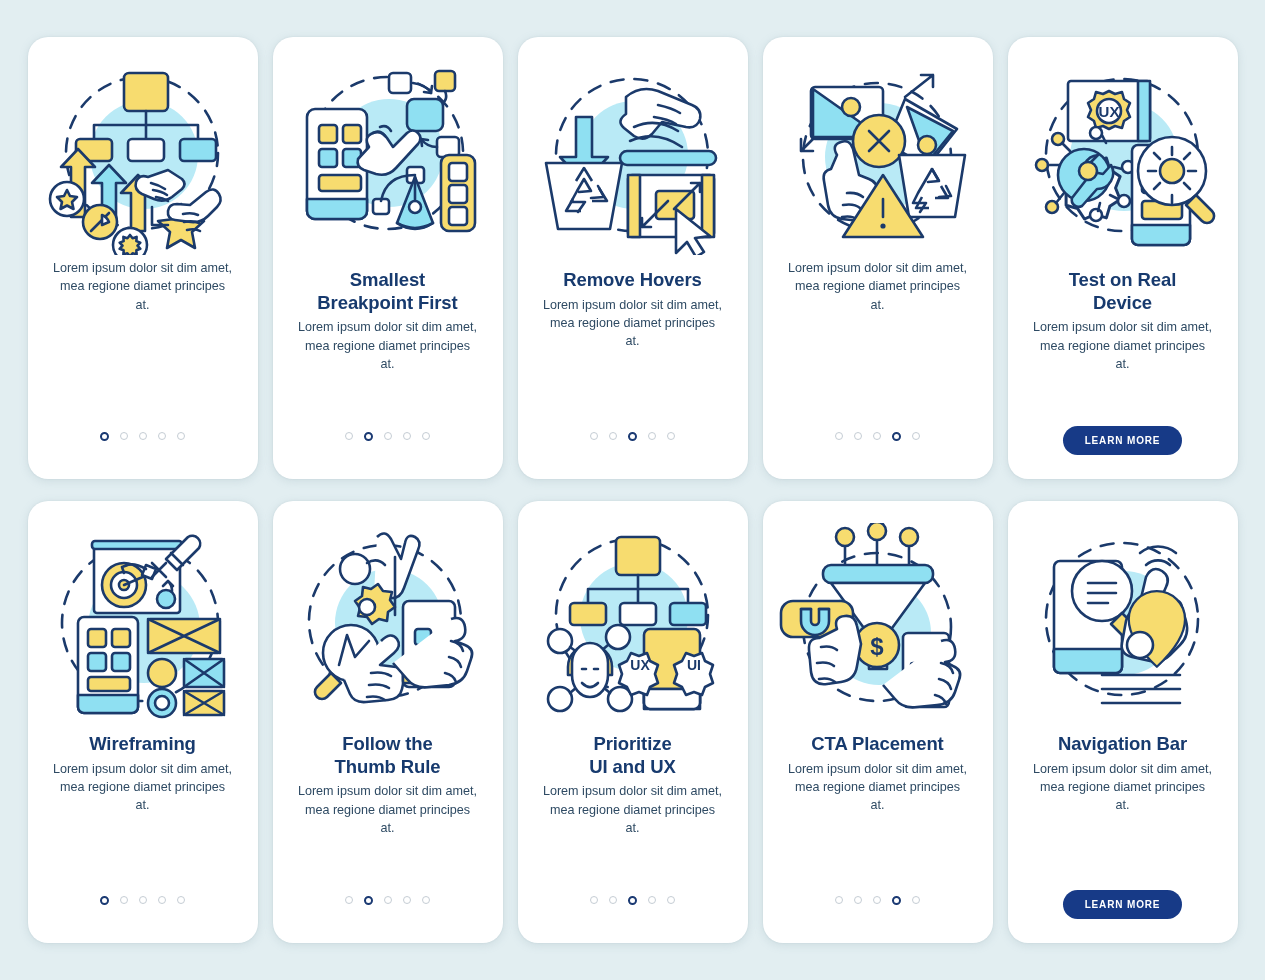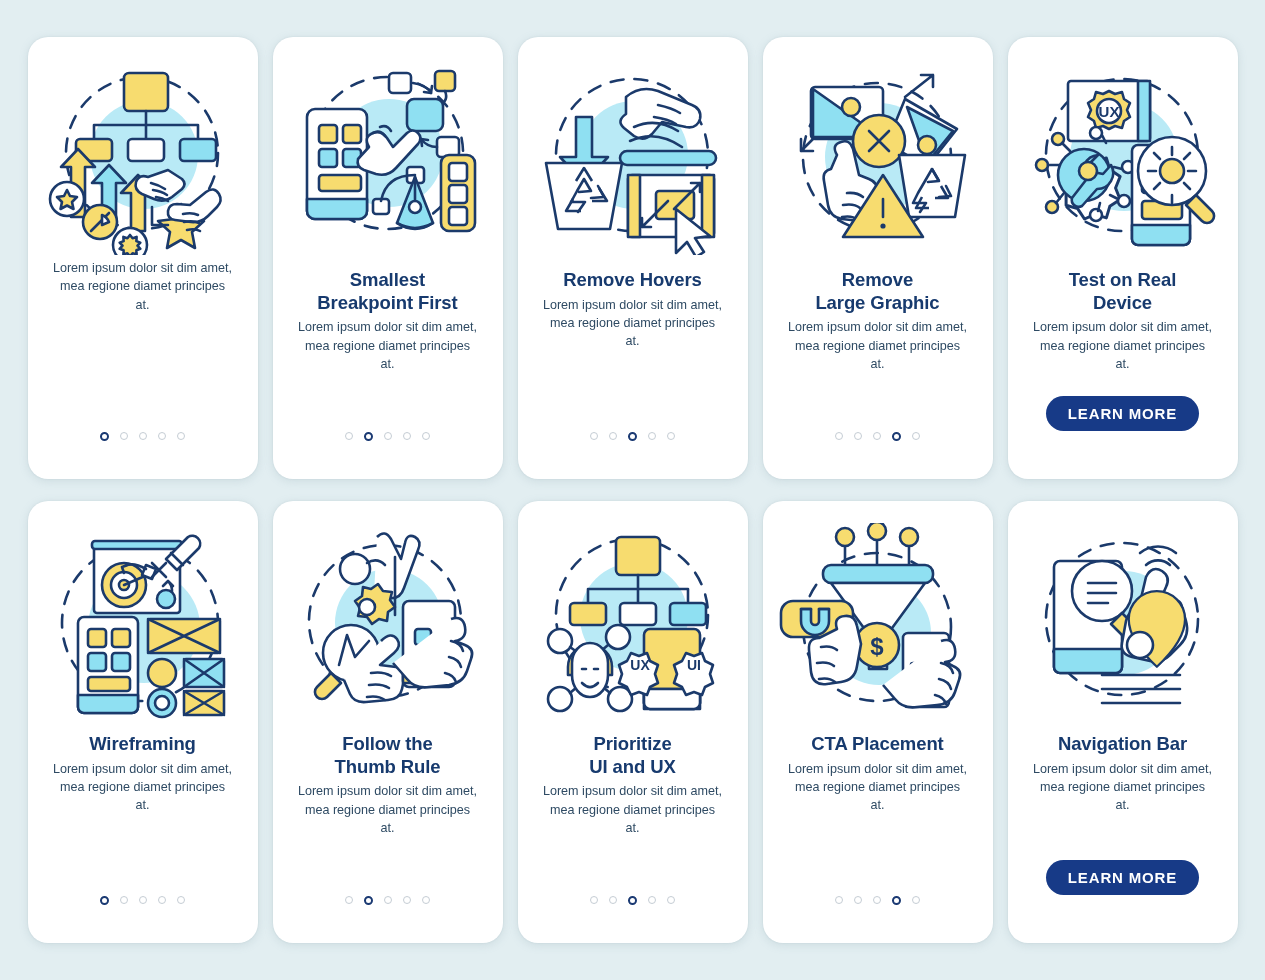--- a/index.html
+++ b/index.html
@@ -77,25 +77,25 @@
   }
   .dot.active {
     width: 9px; height: 9px;
     border: 2.6px solid #1b3a73;
   }
   .learn-btn {
     background: #173a87;
     color: #ffffff;
     border: none;
     border-radius: 18px;
-    font-size: 15px;
+    font-size: 10px;
     font-weight: bold;
     letter-spacing: 0.85px;
     padding: 9px 22px;
-    margin-bottom: 28px;
+    margin-bottom: 4px;
     cursor: pointer;
     font-family: "Liberation Sans", sans-serif;
   }
   
   .st { fill:none; stroke:#1b3a6b; stroke-width:2.6; stroke-linecap:round; stroke-linejoin:round; }
   .stn { fill:none; stroke:#1b3a6b; stroke-width:2.6; stroke-linecap:butt; stroke-linejoin:round; }
   .yl { fill:#f7dc6f; stroke:#1b3a6b; stroke-width:2.6; stroke-linejoin:round; }
   .cy { fill:#8fe0f2; stroke:#1b3a6b; stroke-width:2.6; stroke-linejoin:round; }
   .wh { fill:#ffffff; stroke:#1b3a6b; stroke-width:2.6; stroke-linejoin:round; }
   .blob { fill:#b9eaf6; stroke:none; }
@@ -274,22 +274,20 @@
         <path class="st" d="M157 110 l7 12 M164 122 l-11 1 M150 122 l-7 12 M143 134 l-5 10 M138 144 l13 0 M151 144 l-6 9 M171 127 l5 10 M176 137 l-12 1"></path>
 
         <path class="wh" d="M62 96 q-6 -10 4 -13 q9 -3 12 7 l6 26 l10 4 q10 4 8 14 l-3 18 q-2 10 -14 10 l-18 -2 q-12 -2 -14 -14 l-4 -24 q-2 -10 7 -12 Z"></path>
         <path class="st" d="M72 134 q10 -1 16 4 M68 146 q11 -2 17 3 M67 158 q10 -2 16 3"></path>
 
         <path class="yl" d="M108 116 L148 178 H68 Z"></path>
         <path class="st" d="M108 140 V158" stroke-width="3.2"></path>
         <circle cx="108" cy="167" r="2.6" fill="#1b3a6b"></circle>
       </svg>
     </div>
-    <div class="card-title">Remove
-Large Graphic</div>
     <div class="card-body">Lorem ipsum dolor sit dim amet, mea regione diamet principes at.</div>
     <div class="spacer"></div>
     <div class="dots">
         <span class="dot"></span>
         <span class="dot"></span>
         <span class="dot"></span>
         <span class="dot active"></span>
         <span class="dot"></span>
       </div>
   </div>

